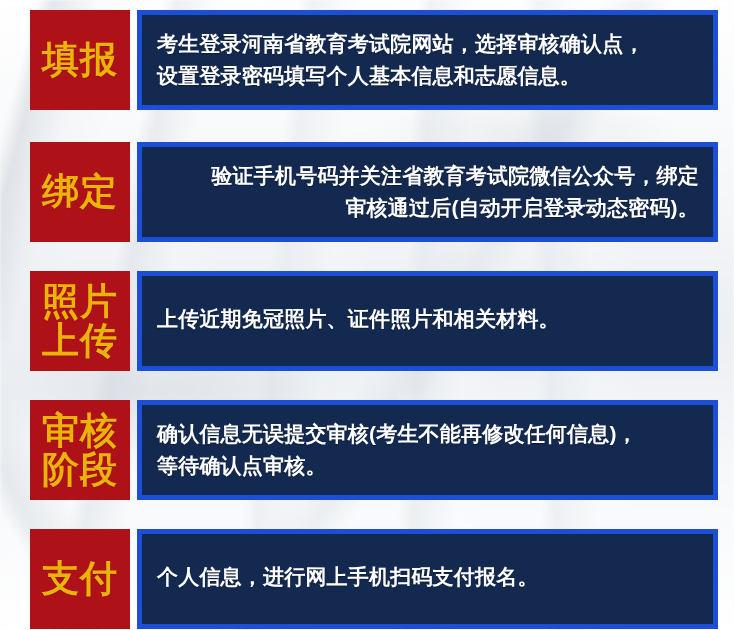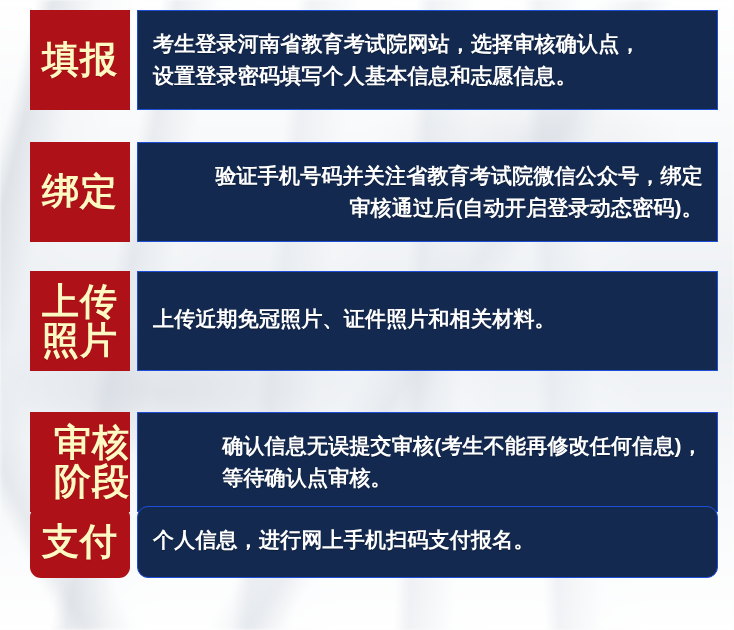--- a/index.html
+++ b/index.html
@@ -67,42 +67,42 @@
     left: 0;
     right: 0;
     display: block;
   }
 
   .tag {
     position: absolute;
     left: 30px;
     width: 100px;
     background: #ae1117;
-    color: #fef9c3;
+    color: #eab308;
     display: flex;
     flex-direction: column;
     align-items: center;
     justify-content: center;
     box-sizing: border-box;
     letter-spacing: 1px;
   }
   .tag-line {
     font-size: 37px;
     font-weight: bold;
     line-height: 1.06;
     white-space: nowrap;
     text-shadow: 0 1px 0 rgba(0,0,0,0.12);
   }
 
   .panel {
     position: absolute;
     left: 137px;
     right: 16px;
     background: #13294f;
-    border: 1px solid #1d4ed8;
+    border: 5px solid #1d4ed8;
     box-sizing: border-box;
     display: flex;
     flex-direction: column;
     justify-content: center;
     padding: 0 14px 0 15px;
   }
   .panel-text {
     color: #ffffff;
     font-size: 21px;
     font-weight: bold;
@@ -113,22 +113,22 @@
   }
   .panel.single .panel-text {
     position: relative;
     top: -2px;
   }
 
   
   #row-1 .tag,   #row-1 .panel   { top: 10px;  height: 100px; }
   #row-2 .tag,   #row-2 .panel   { top: 142px; height: 100px; text-align: right; }
   #row-3 .tag,   #row-3 .panel   { top: 271px; height: 100px; }
-  #row-4 .tag,   #row-4 .panel   { top: 412px; height: 100px; align-items: flex-end; }
-  #row-5 .tag,   #row-5 .panel   { top: 506px; height: 72px; border-radius: 11px; }
+  #row-4 .tag,   #row-4 .panel   { top: 400px; height: 100px; }
+  #row-5 .tag,   #row-5 .panel   { top: 529px; height: 100px; }
 </style>
 </head>
 <body>
 
 <div class="poster">
 
   <div class="bg-photo"></div>
 
   <div class="rows">
 
@@ -147,22 +147,22 @@
         <span class="tag-line">绑定</span>
       </div>
       <div class="panel">
         <div class="panel-text">验证手机号码并关注省教育考试院微信公众号，绑定
 审核通过后(自动开启登录动态密码)。</div>
       </div>
     </div>
 
     <div class="row" id="row-3">
       <div class="tag">
+        <span class="tag-line">照片</span>
         <span class="tag-line">上传</span>
-        <span class="tag-line">照片</span>
       </div>
       <div class="panel single">
         <div class="panel-text">上传近期免冠照片、证件照片和相关材料。</div>
       </div>
     </div>
 
     <div class="row" id="row-4">
       <div class="tag">
         <span class="tag-line">审核</span>
         <span class="tag-line">阶段</span>

